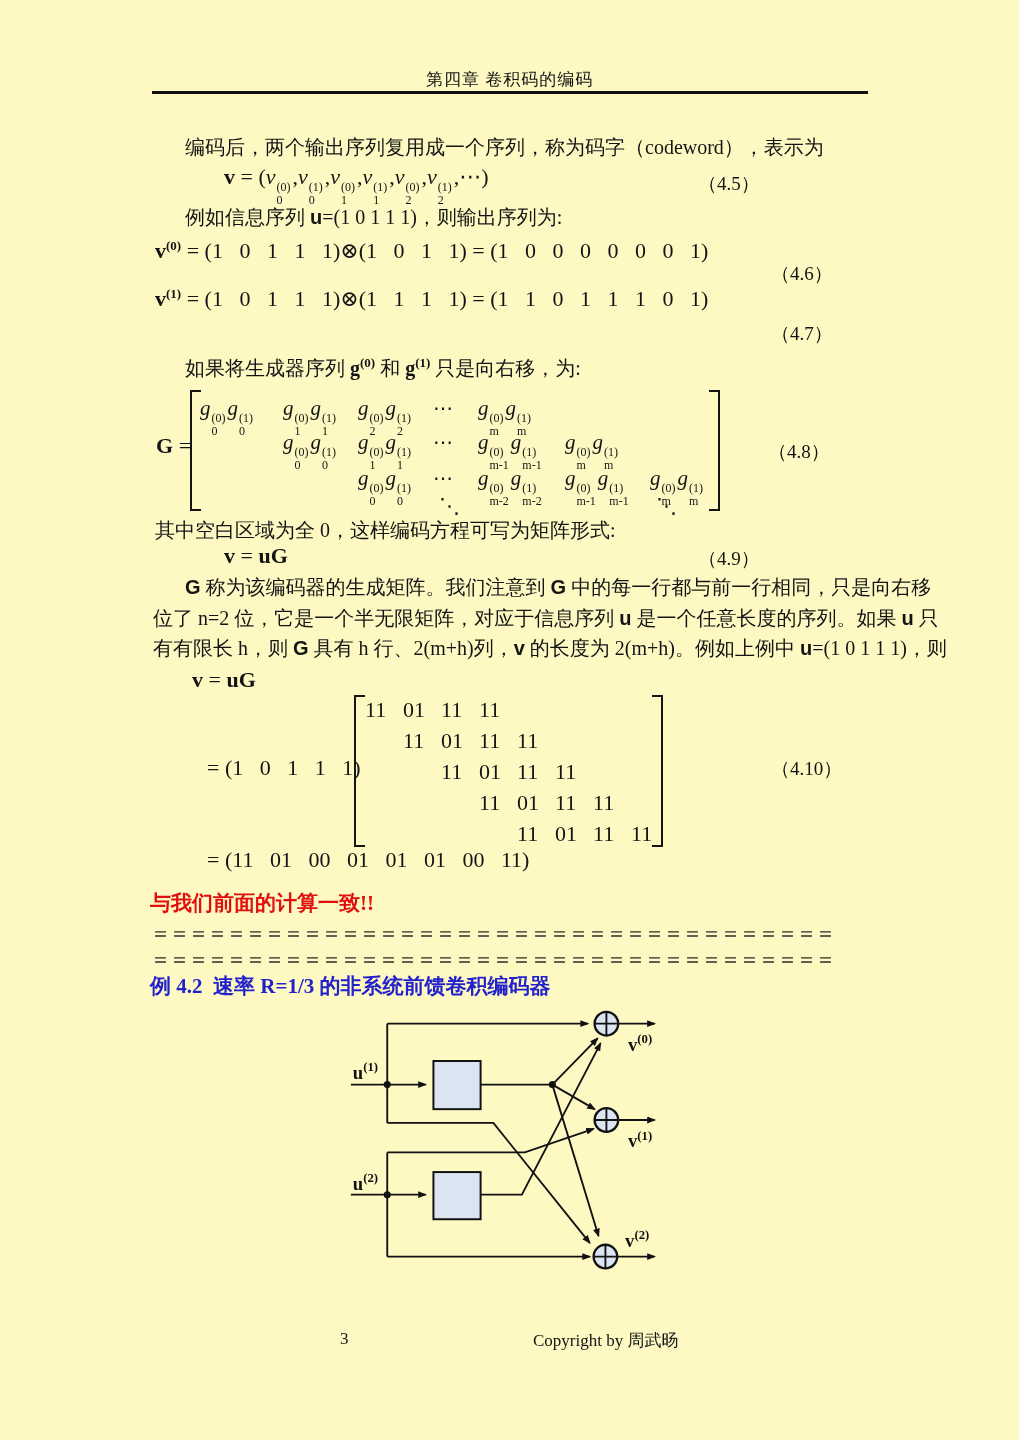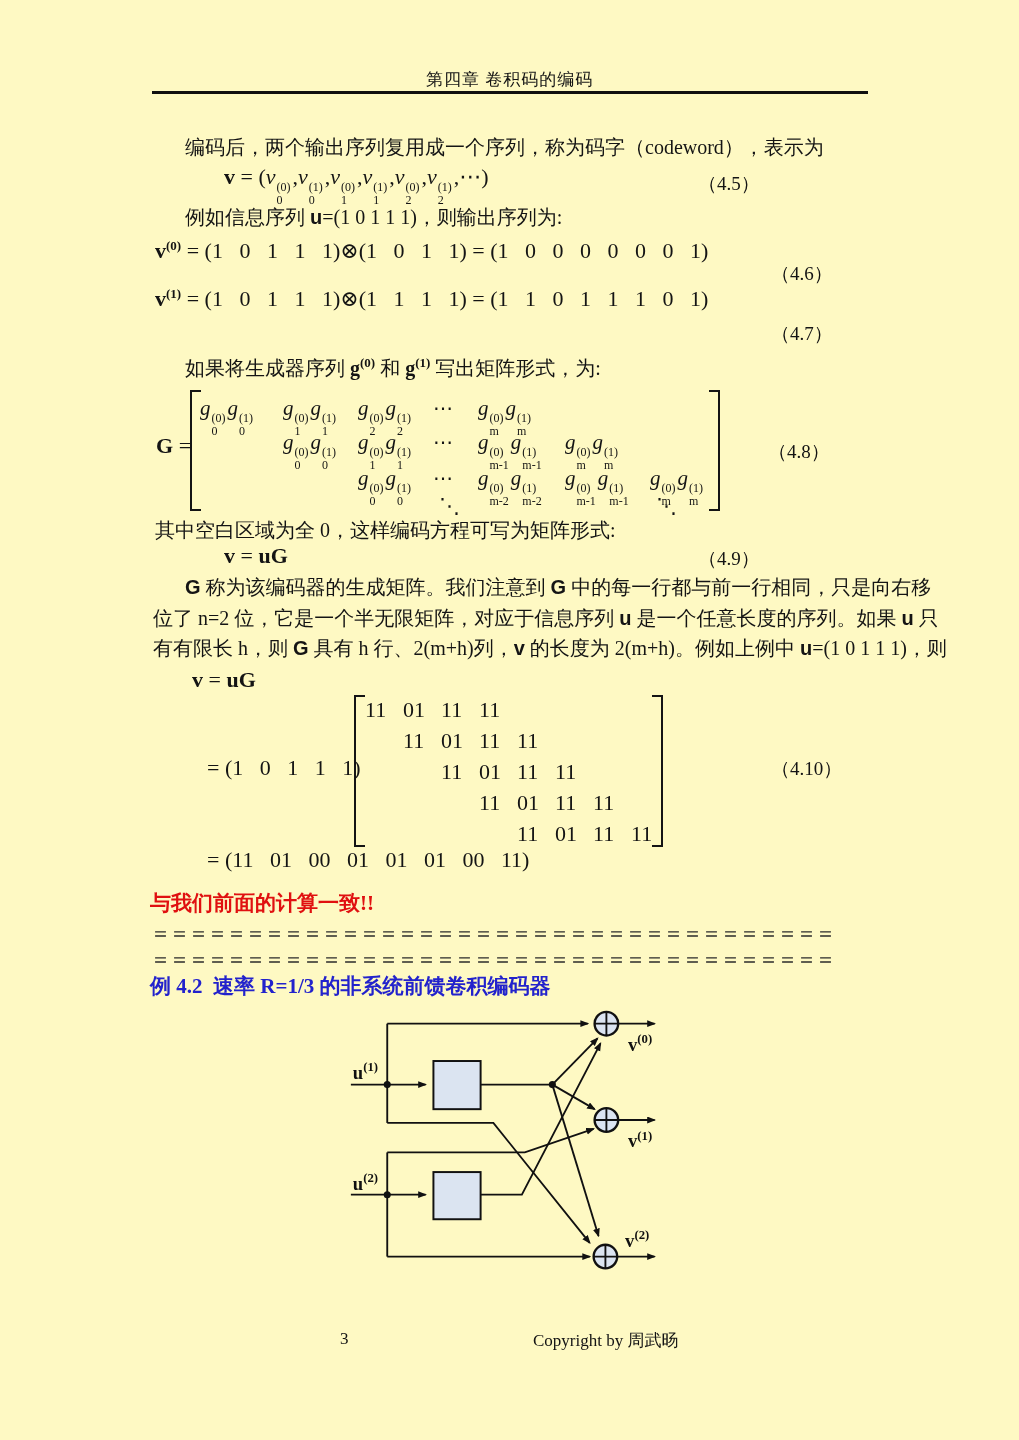--- a/index.html
+++ b/index.html
@@ -41,21 +41,21 @@
   <div class="abs eq" style="left:224px;top:164px;"><span style="font-weight: bold;">v</span><span> = (</span><span style="font-style: italic;">v</span><span class="stack"><span class="st-t">(0)</span><span class="st-b">0</span></span><span>,</span><span style="font-style: italic;">v</span><span class="stack"><span class="st-t">(1)</span><span class="st-b">0</span></span><span>,</span><span style="font-style: italic;">v</span><span class="stack"><span class="st-t">(0)</span><span class="st-b">1</span></span><span>,</span><span style="font-style: italic;">v</span><span class="stack"><span class="st-t">(1)</span><span class="st-b">1</span></span><span>,</span><span style="font-style: italic;">v</span><span class="stack"><span class="st-t">(0)</span><span class="st-b">2</span></span><span>,</span><span style="font-style: italic;">v</span><span class="stack"><span class="st-t">(1)</span><span class="st-b">2</span></span><span>,⋯)</span></div>
   <div class="abs eqnum" style="left:698px;top:171px;">（4.5）</div>
 
   <div class="abs cjk" style="left:185px;top:204px;"><span>例如信息序列 </span><span style="font-weight: bold; font-family: &quot;Liberation Sans&quot;, sans-serif;">u</span><span>=(1 0 1 1 1)，则输出序列为:</span></div>
   <div class="abs eq" style="left:155px;top:238px;"><span style="font-weight: bold;">v</span><sup style="font-weight: bold;">(0)</sup><span> = (1   0   1   1   1)</span><span>⊗</span><span>(1   0   1   1) = (1   0   0   0   0   0   0   1)</span></div>
   <div class="abs eq" style="left:155px;top:286px;"><span style="font-weight: bold;">v</span><sup style="font-weight: bold;">(1)</sup><span> = (1   0   1   1   1)</span><span>⊗</span><span>(1   1   1   1) = (1   1   0   1   1   1   0   1)</span></div>
   <div class="abs eqnum" style="left:771px;top:261px;">（4.6）</div>
 
   <div class="abs eqnum" style="left:771px;top:321px;">（4.7）</div>
 
-  <div class="abs cjk" style="left:185px;top:355px;"><span>如果将生成器序列 </span><span style="font-weight: bold;">g</span><sup style="font-weight: bold;">(0)</sup><span> 和 </span><span style="font-weight: bold;">g</span><sup style="font-weight: bold;">(1)</sup><span> 写出矩阵形式，为:</span></div>
+  <div class="abs cjk" style="left:185px;top:355px;"><span>如果将生成器序列 </span><span style="font-weight: bold;">g</span><sup style="font-weight: bold;">(0)</sup><span> 和 </span><span style="font-weight: bold;">g</span><sup style="font-weight: bold;">(1)</sup><span> 只是向右移，为:</span></div>
 
   <div class="abs eq" style="left:156px;top:433px;"><span style="font-weight: bold;">G</span><span> =</span></div>
   <div class="abs bracket-l" style="left:190px;top:390px;height:117px;"></div>
   <div class="abs bracket-r" style="left:709px;top:390px;height:117px;"></div>
   <div class="layer" id="gmatrix-cells">
       <div class="mcell" style="left: 200px; top: 396px;"><span class="gbase">g</span><span class="stack">
           <span class="st-t">(0)</span>
           <span class="st-b">0</span>
         </span><span class="gbase">g</span><span class="stack">
           <span class="st-t">(1)</span>

